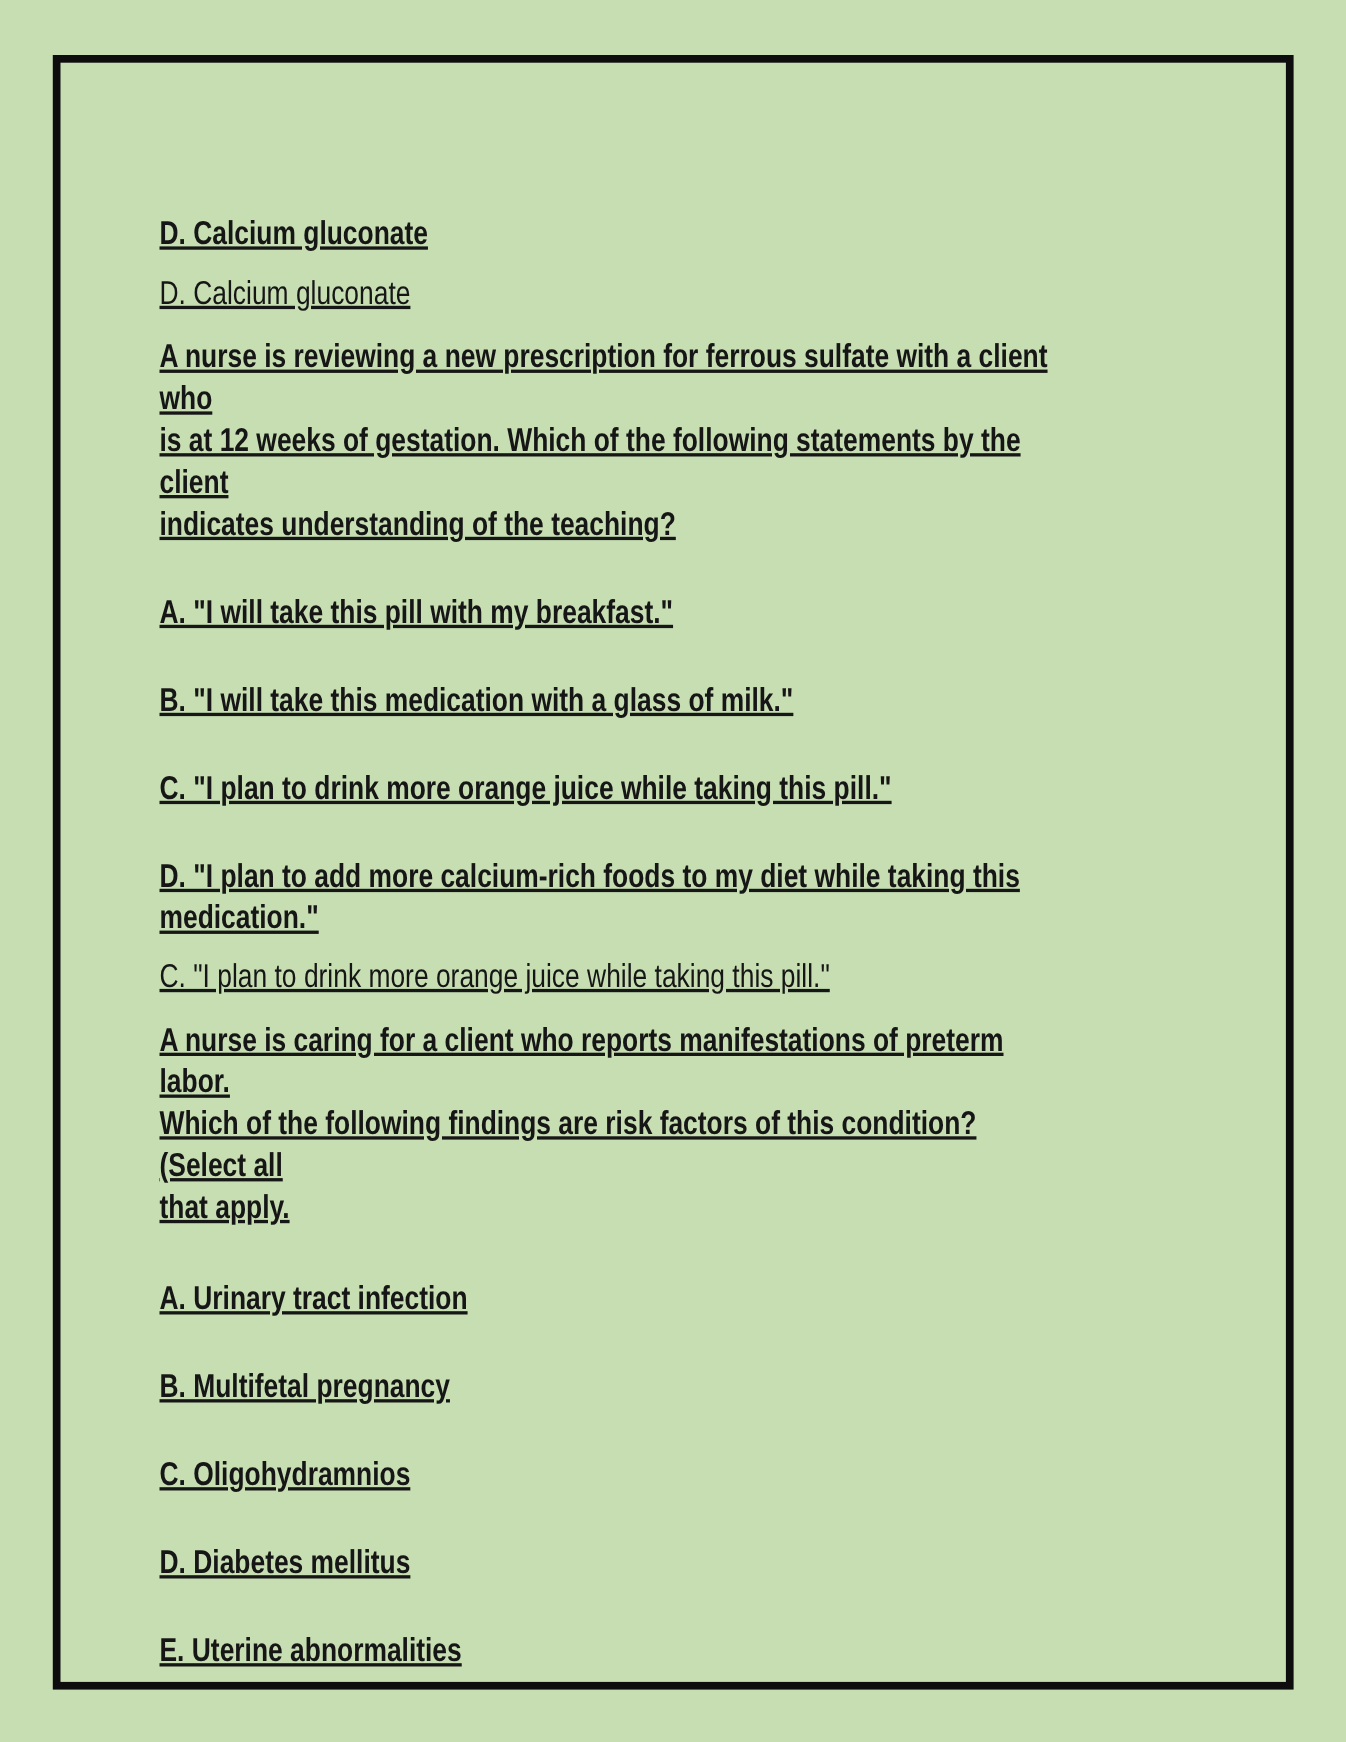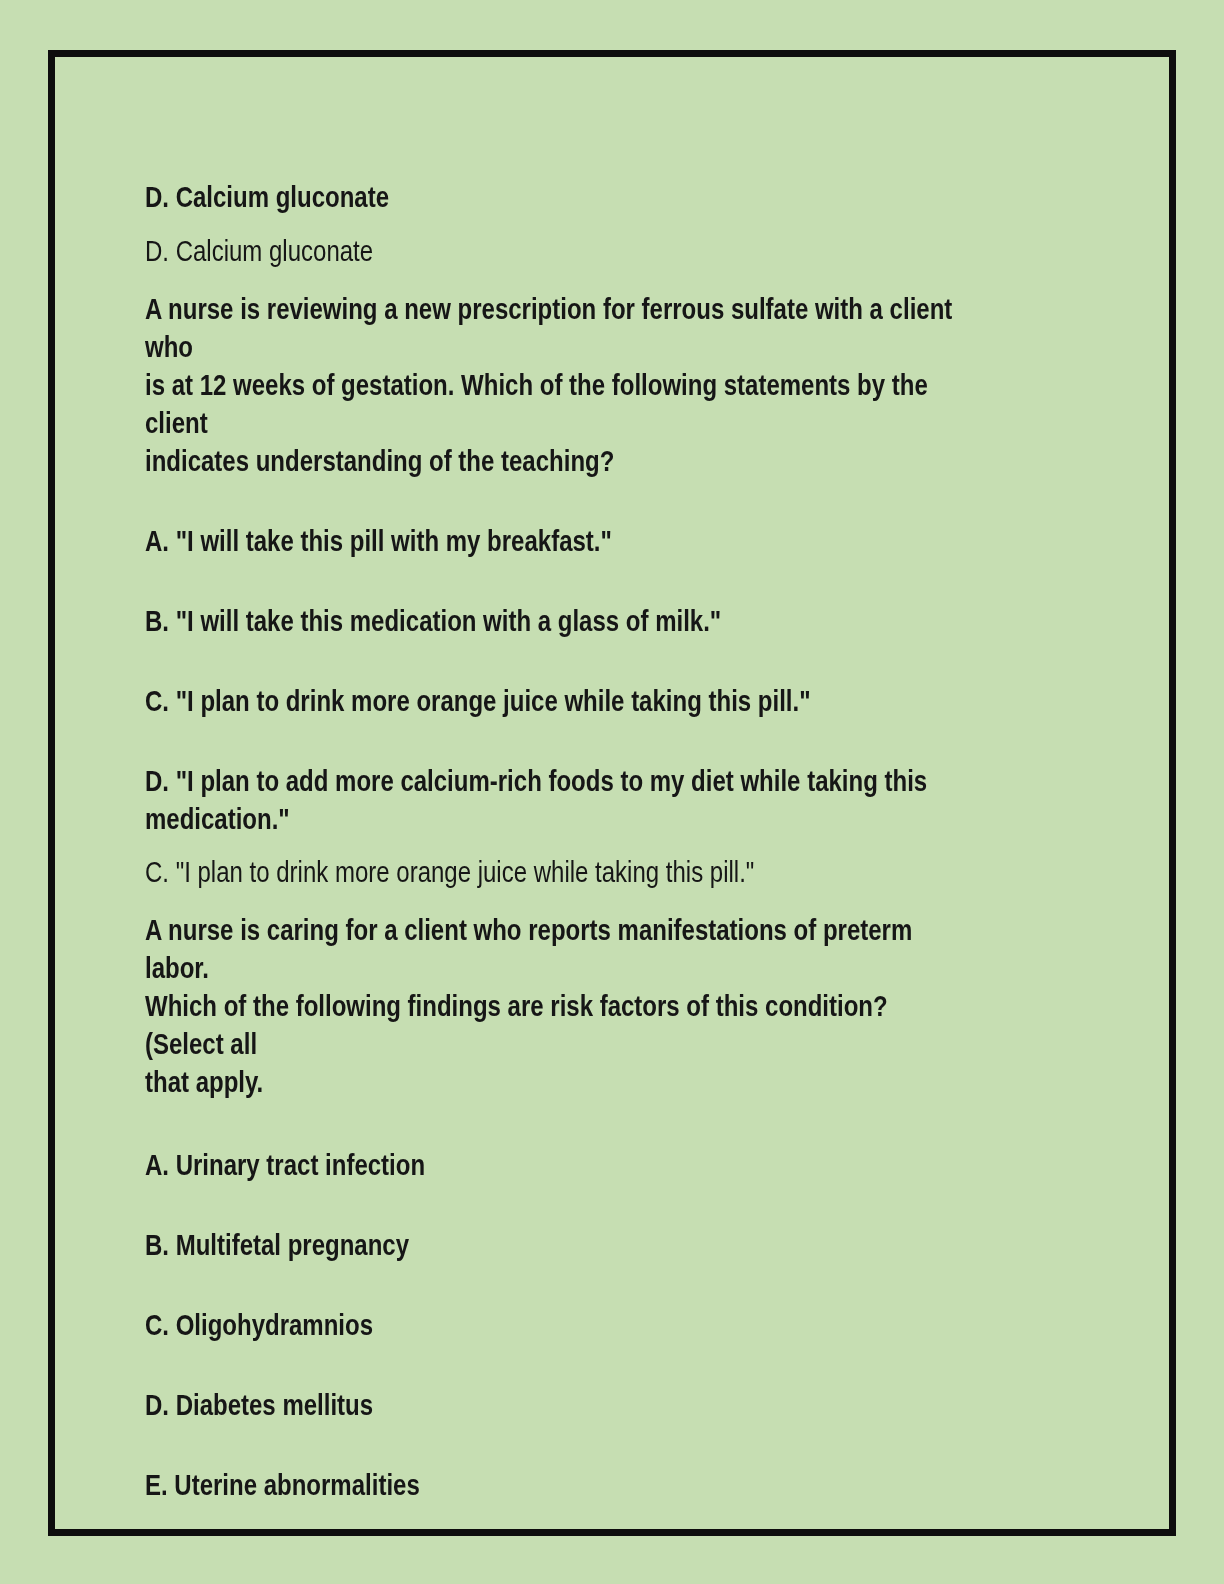--- a/index.html
+++ b/index.html
@@ -25,22 +25,23 @@
     left: 48px;
     top: 50px;
     width: 1114px;
     height: 1472px;
     border: 7px solid var(--frame_border);
     background: var(--background);
   }
   .content {
     position: absolute;
     left: 145px;
-    top: 178px;
+    top: 194px;
     width: 1010px;
+    text-decoration: underline;
   }
   .content p {
     margin: 0;
     font-size: 30px;
     line-height: 38px;
     font-weight: 700;
     white-space: pre-line;
     transform: scaleX(0.80);
     transform-origin: 0 0;
     color: var(--text);

